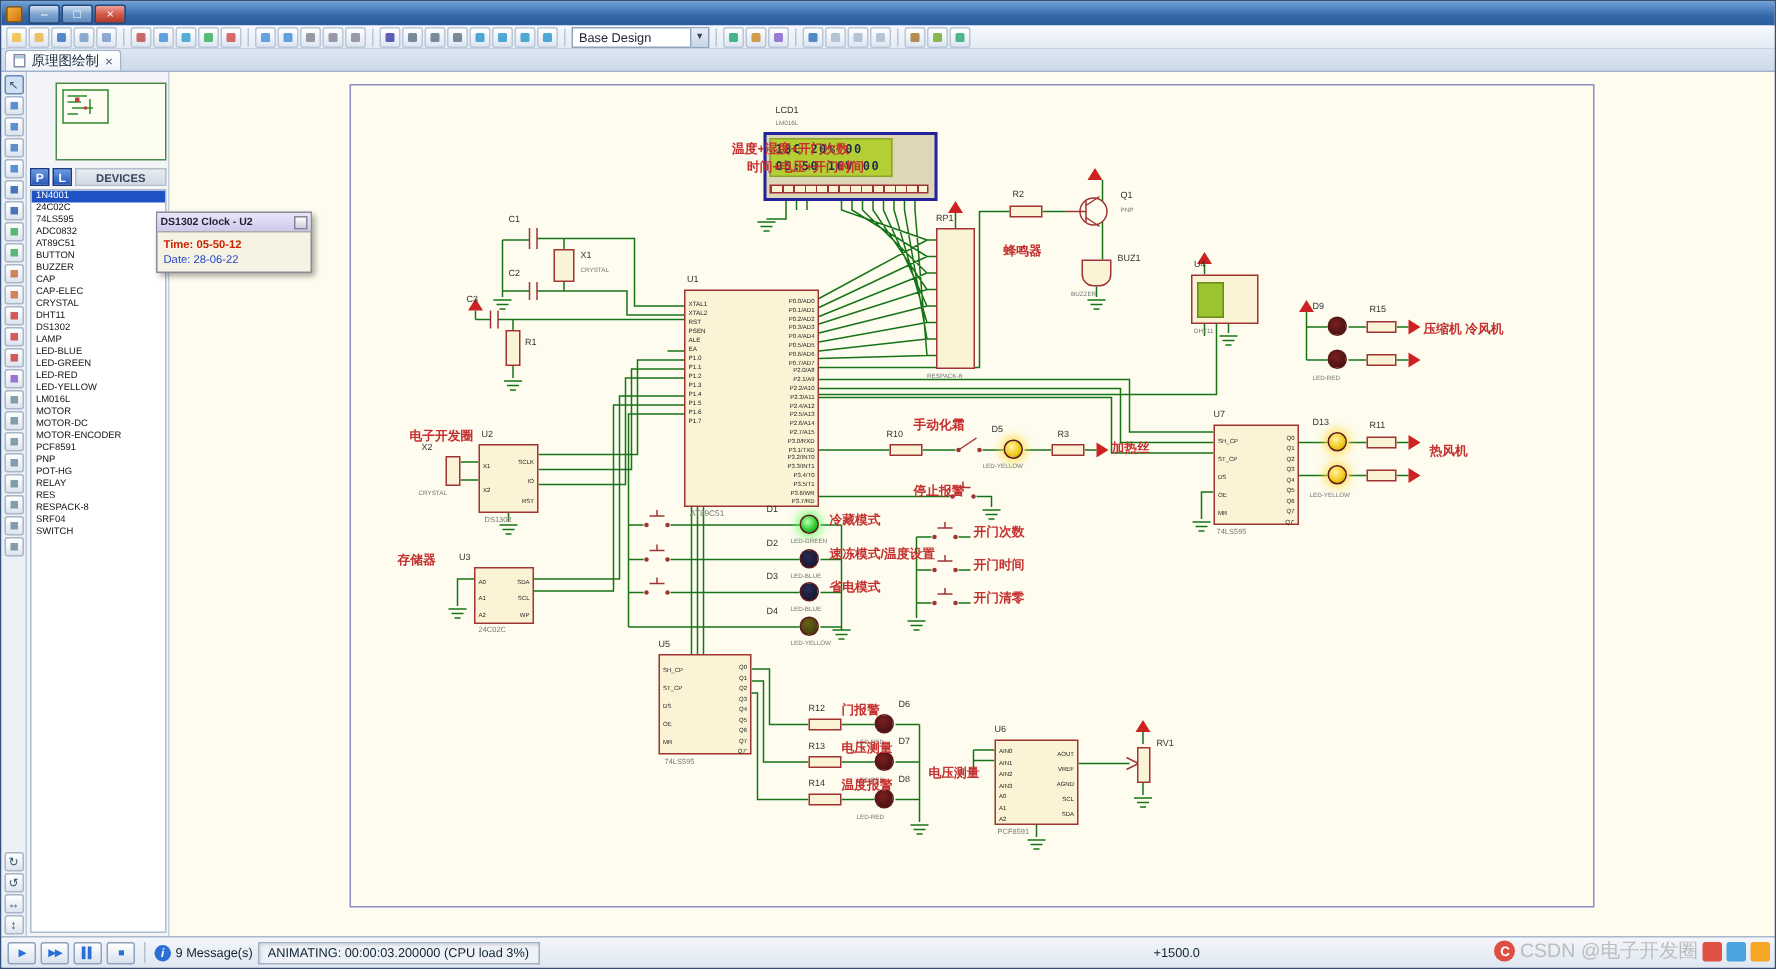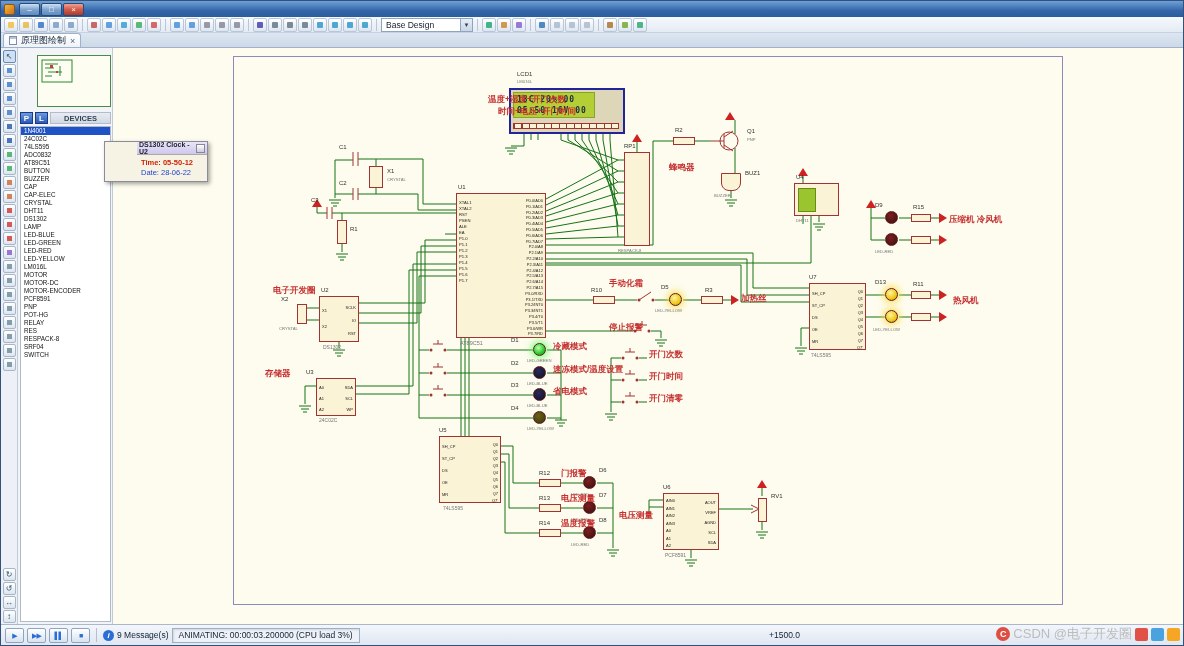--- a/index.html
+++ b/index.html
@@ -67,21 +67,21 @@
   .pins-l { position:absolute; left:2px; top:6px; line-height:6px; font-size:4.2px; color:#222; }
   .pins-r { position:absolute; right:2px; top:4px; text-align:right; line-height:5.8px; font-size:4px; color:#222; }
   .hotspot { position:absolute; z-index:6; }
 
   .lcd { position:absolute; left:396px; top:40px; width:116px; height:46px; border:2px solid #24249a; background:#ddd6b8; z-index:3; }
   .lcd-screen { position:absolute; left:2px; top:2px; width:82px; height:26px; background:#b4cf36; border:1px solid #8aa32a; font-family:"DejaVu Sans Mono",monospace; font-size:8px; font-weight:bold; color:#1c2b4a; line-height:11px; padding:1px 3px; letter-spacing:1px; }
   .lcd-pins { position:absolute; left:2px; top:33px; width:106px; height:6px; border:1px solid #a03434; background:repeating-linear-gradient(90deg,#a03434 0,#a03434 1px,#fbf3d5 1px,#fbf3d5 7.5px); }
   .dht-screen { position:absolute; left:3px; top:4px; width:18px; height:24px; background:#9bc52e; border:1px solid #6a8a1a; }
 
   
-  .popup { position:absolute; left:103px; top:140px; width:104px; z-index:40; border:1px solid #8a8a9a; box-shadow:2px 2px 4px rgba(0,0,0,.35); background:#f6f3e4;padding-left:32px; }
+  .popup { position:absolute; left:103px; top:140px; width:104px; z-index:40; border:1px solid #8a8a9a; box-shadow:2px 2px 4px rgba(0,0,0,.35); background:#f6f3e4; }
   .popup-title { height:13px; background:linear-gradient(#eae6f8,#cfc8ec); border-bottom:1px solid #aaa; display:flex; align-items:center; font-size:7px; font-weight:bold; color:#223; padding:0 2px; }
   .popup-btn { margin-left:auto; width:9px; height:9px; border:1px solid #889; background:linear-gradient(#fff,#ccd); }
   .popup-body { padding:3px 4px; }
   .popup-time { font-size:7.5px; font-weight:bold; color:#cc2200; line-height:10px; }
   .popup-date { font-size:7.5px; font-weight:normal; color:#2244cc; line-height:10px; }
 
   
   .statusbar { height:21px; background:linear-gradient(#f3f6fb,#dfe7f1); border-top:1px solid #aab8ca; display:flex; align-items:center; padding:0 4px; gap:3px; position:relative; flex:0 0 auto; }
   .simbtn { width:19px; height:15px; border:1px solid #8fa4bd; border-radius:2px; background:linear-gradient(#ffffff,#d8e2ee); color:#2a6fd6; font-size:7px; line-height:13px; text-align:center; letter-spacing:-1px; }
   .ssep { width:1px; height:14px; background:#b2c0d2; margin:0 3px; }

